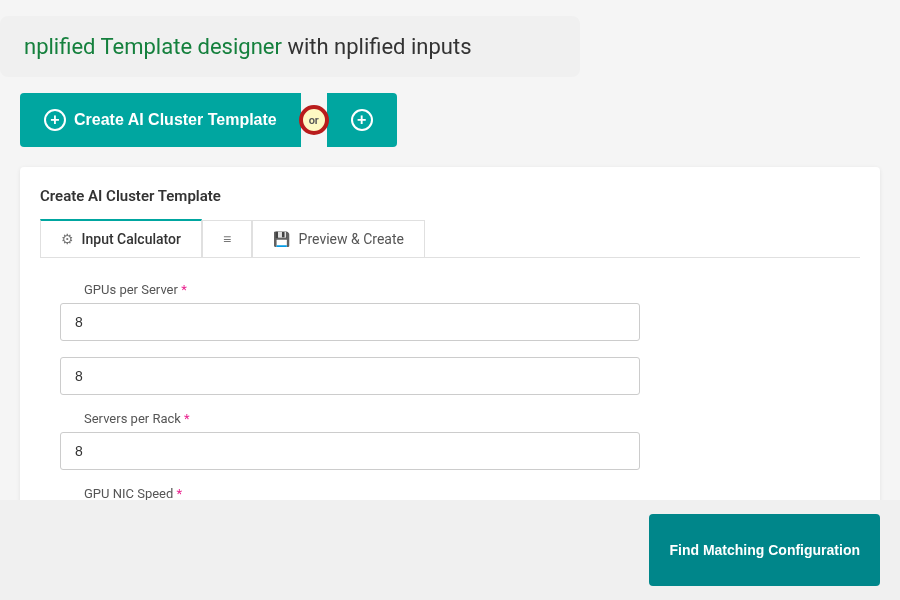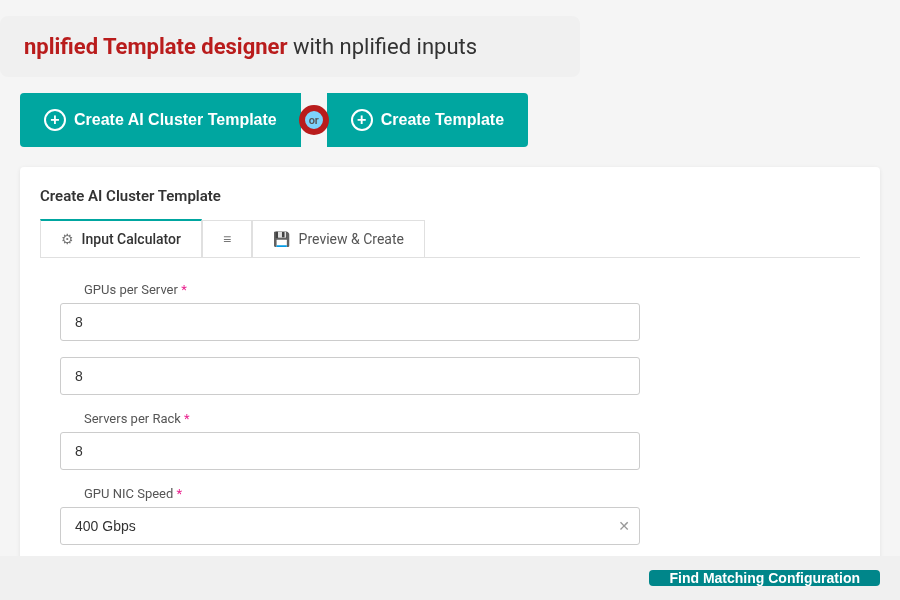--- a/index.html
+++ b/index.html
@@ -17,22 +17,22 @@
       padding: 18px 24px;
       border-radius: 8px;
       margin: 0 0 0 -20px;
       width: 580px;
     }
     .banner-text {
       font-size: 22px;
       color: #333;
     }
     .banner-highlight {
-      color: #b91c1c;
-      font-weight: 700;
+      color: #15803d;
+      font-weight: 400;
     }
 
     .action-buttons {
       display: flex;
       align-items: center;
       gap: 0;
       margin: 16px 0 20px 0;
     }
 
     .btn-ai-cluster {
@@ -56,23 +56,23 @@
       border: 2px solid white;
       display: flex;
       align-items: center;
       justify-content: center;
       font-size: 16px;
       font-weight: bold;
       flex-shrink: 0;
     }
 
     .or-badge {
-      background: #7dd3fc;
+      background: #fef9c3;
       color: #555;
-      border: 6px solid #b91c1c;
+      border: 4px solid #b91c1c;
       border-radius: 50%;
       width: 30px;
       height: 30px;
       display: flex;
       align-items: center;
       justify-content: center;
       font-size: 11px;
       font-weight: 600;
       flex-shrink: 0;
       z-index: 1;
@@ -228,21 +228,21 @@
       padding: 14px 20px;
       display: flex;
       justify-content: flex-end;
       align-items: center;
     }
 
     .btn-find-config {
       background: #00868a;
       color: white;
       border: none;
-      padding: 0 20px;
+      padding: 28px 20px;
       font-size: 14px;
       font-weight: 600;
       cursor: pointer;
       border-radius: 4px;
     }
 
     .page-container {
       background: white;
       padding: 20px;
       border-radius: 4px;
@@ -266,21 +266,20 @@
   </div>
 
   <div class="action-buttons">
     <button class="btn-ai-cluster">
       <span class="plus-icon">+</span>
       <span>Create AI Cluster Template</span>
     </button>
     <div class="or-badge">or</div>
     <button class="btn-create-template">
       <span class="plus-icon">+</span>
-      <span>Create Template</span>
     </button>
   </div>
 
   <div class="page-container">
     <div class="section-title">Create AI Cluster Template</div>
 
     <div class="tabs">
       <div class="tab active">
         <span class="tab-icon">⚙</span>
         <span>Input Calculator</span>

